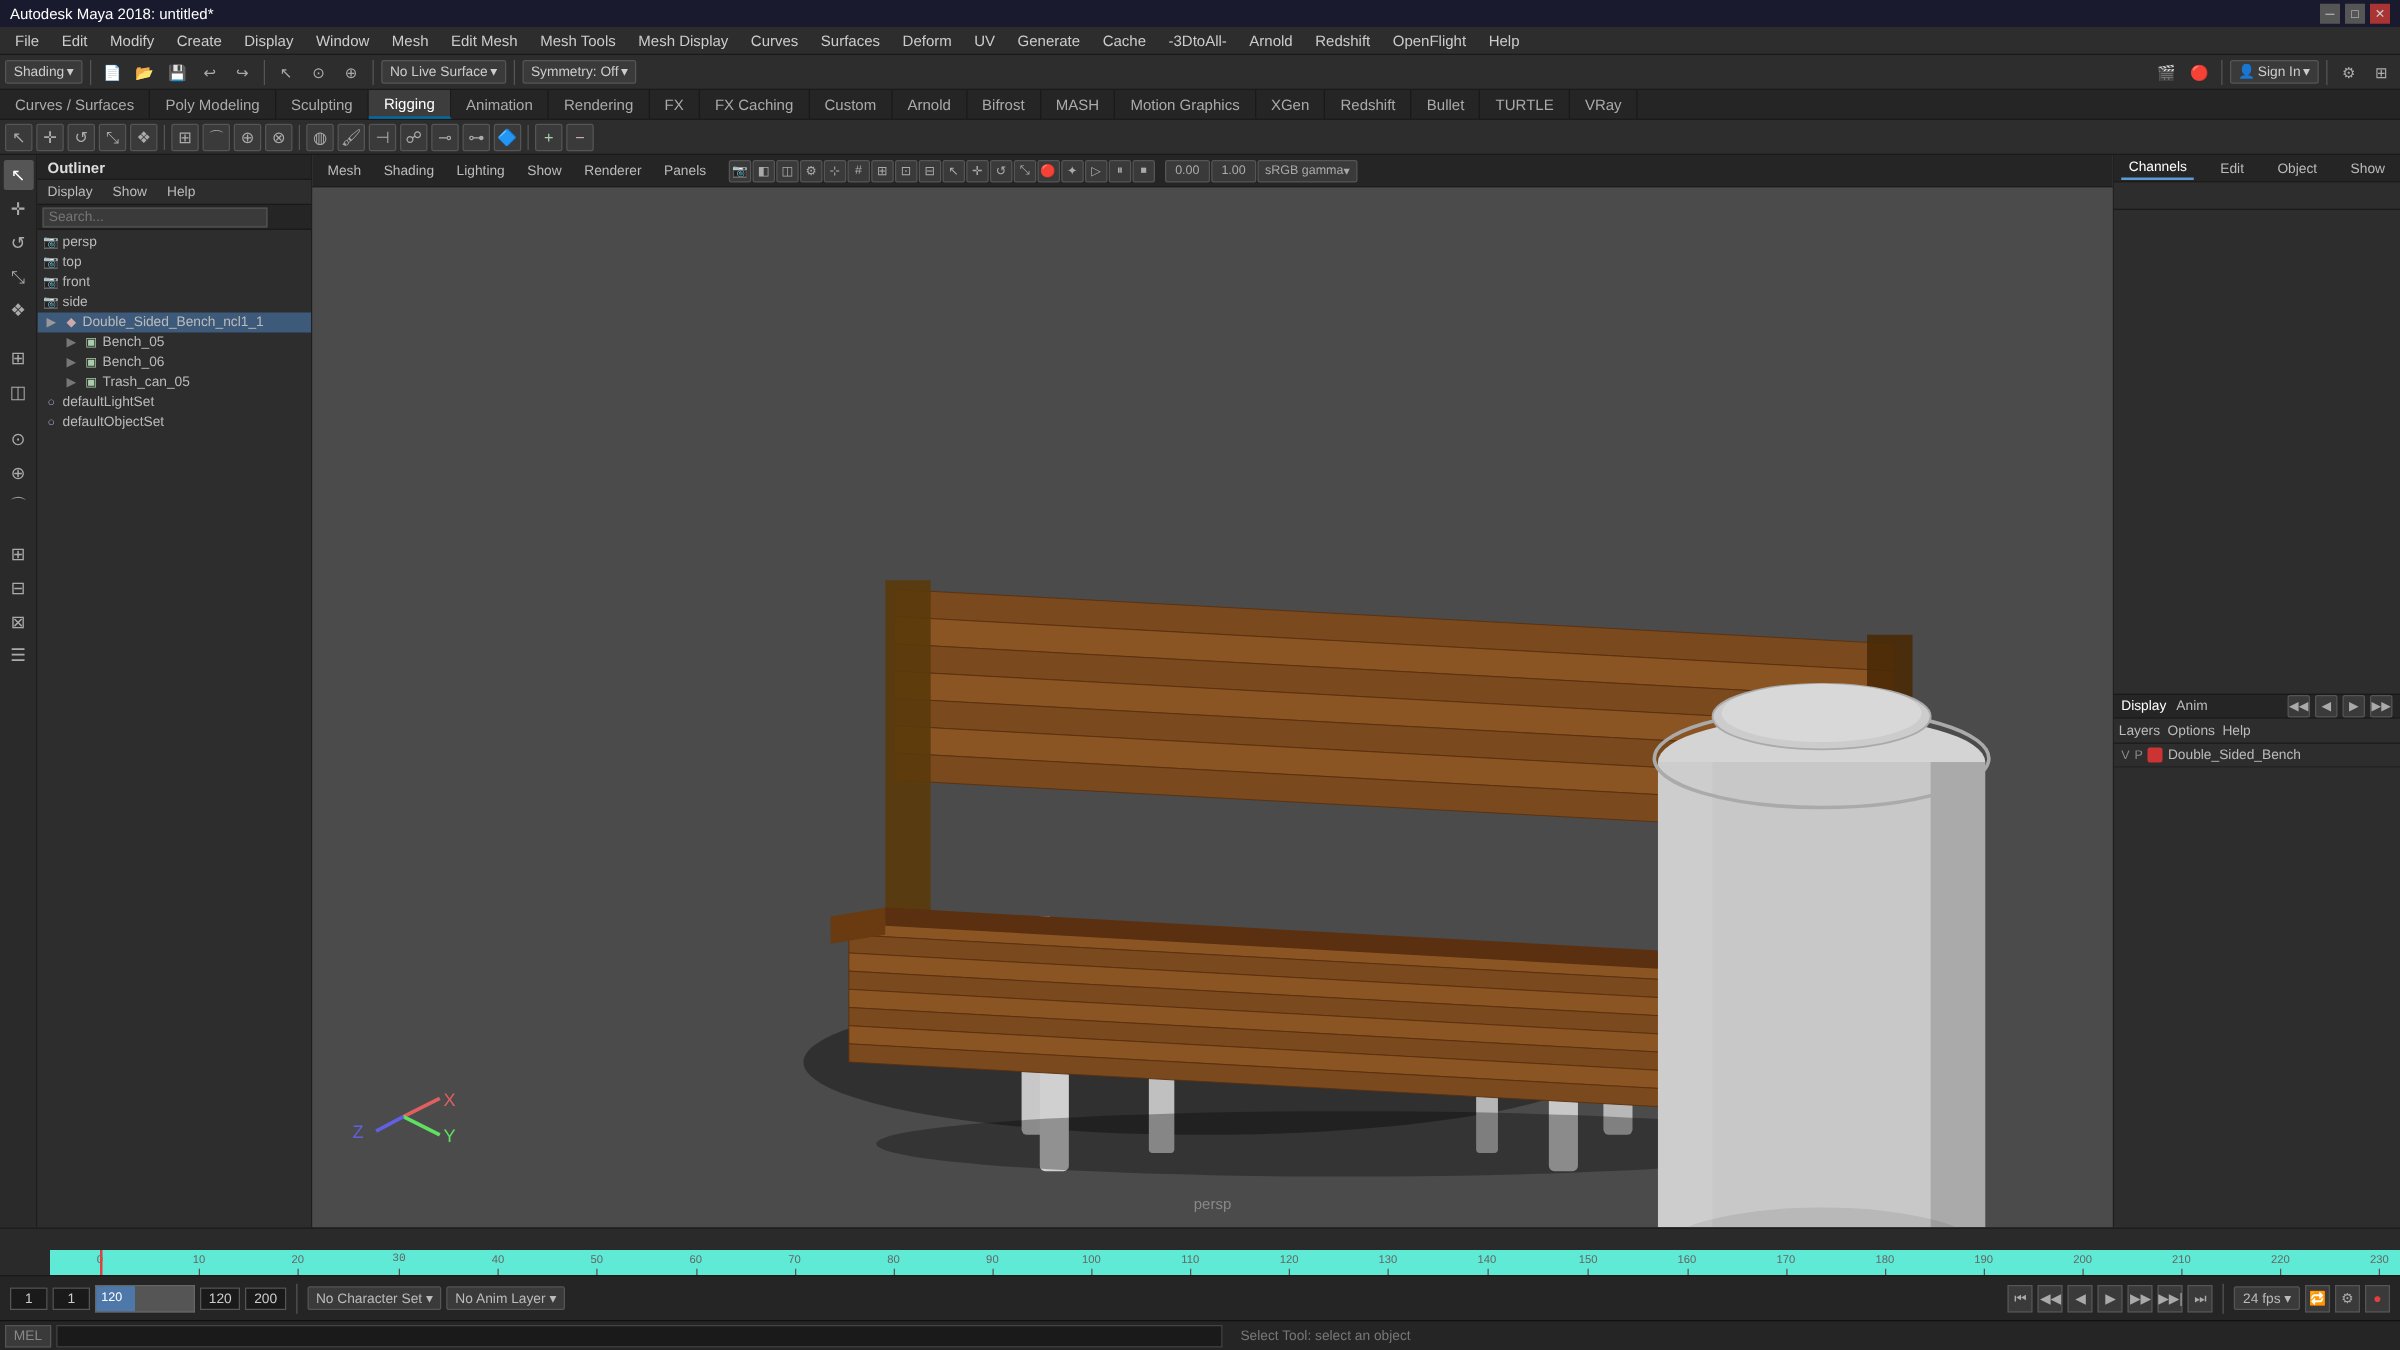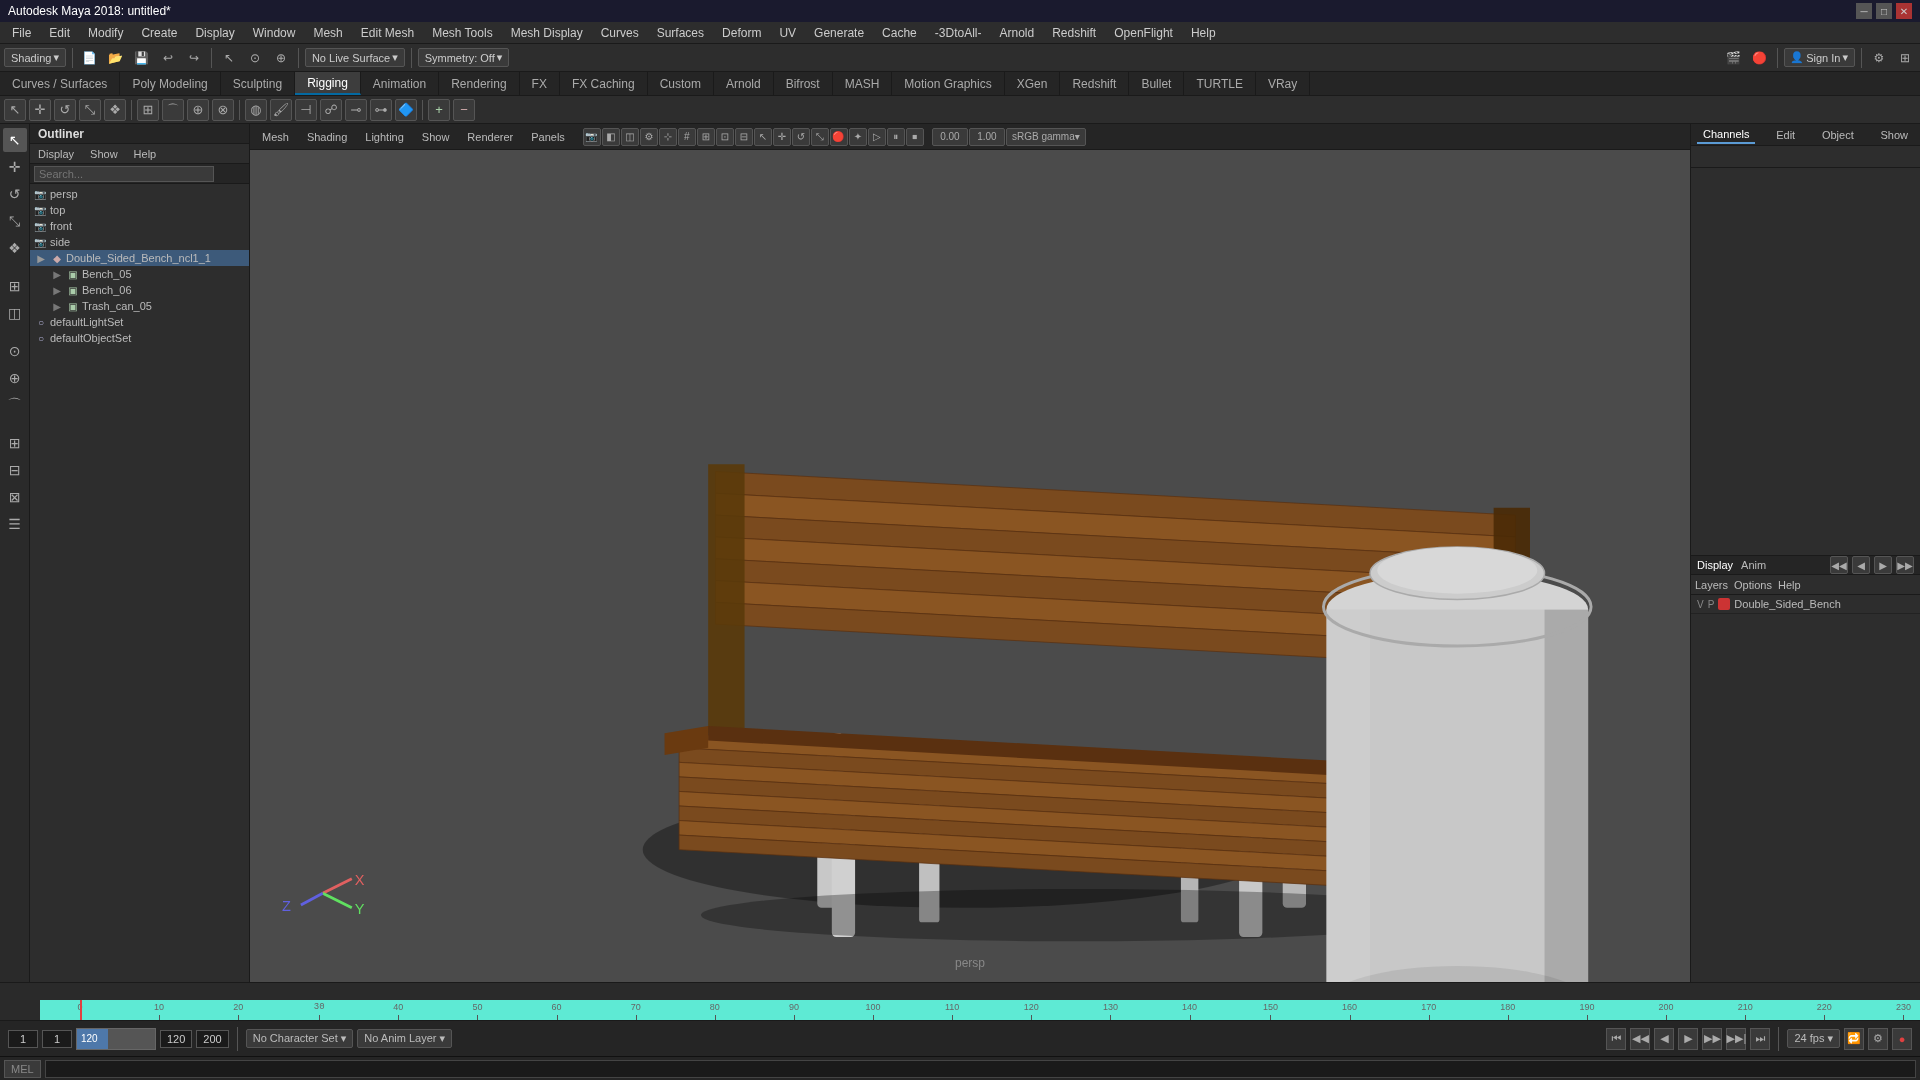--- a/index.html
+++ b/index.html
@@ -1013,13 +1013,14 @@
   </div>
 
   <div class="bb-playback-btn">🔁</div>
   <div class="bb-playback-btn">⚙</div>
   <div class="bb-playback-btn" style="color:#e04040;">●</div>
 </div>
 
 <div id="mel-bar">
   <div id="mel-label">MEL</div>
   <input id="mel-input" type="text" placeholder="" style="">
+  <span style="font-size:11px;color:#777;flex:1;padding-left:10px;">Select Tool: select an object</span>
 </div>
 
 </body></html>

